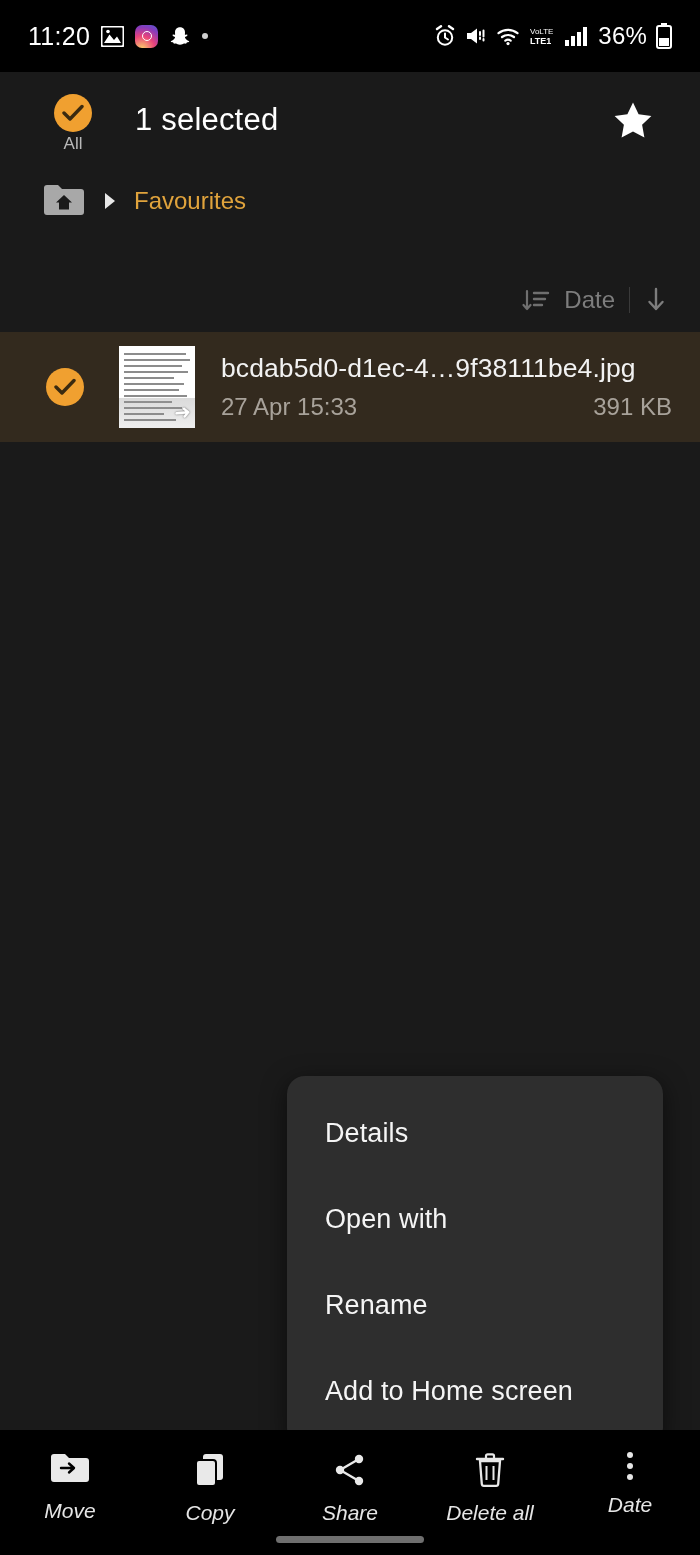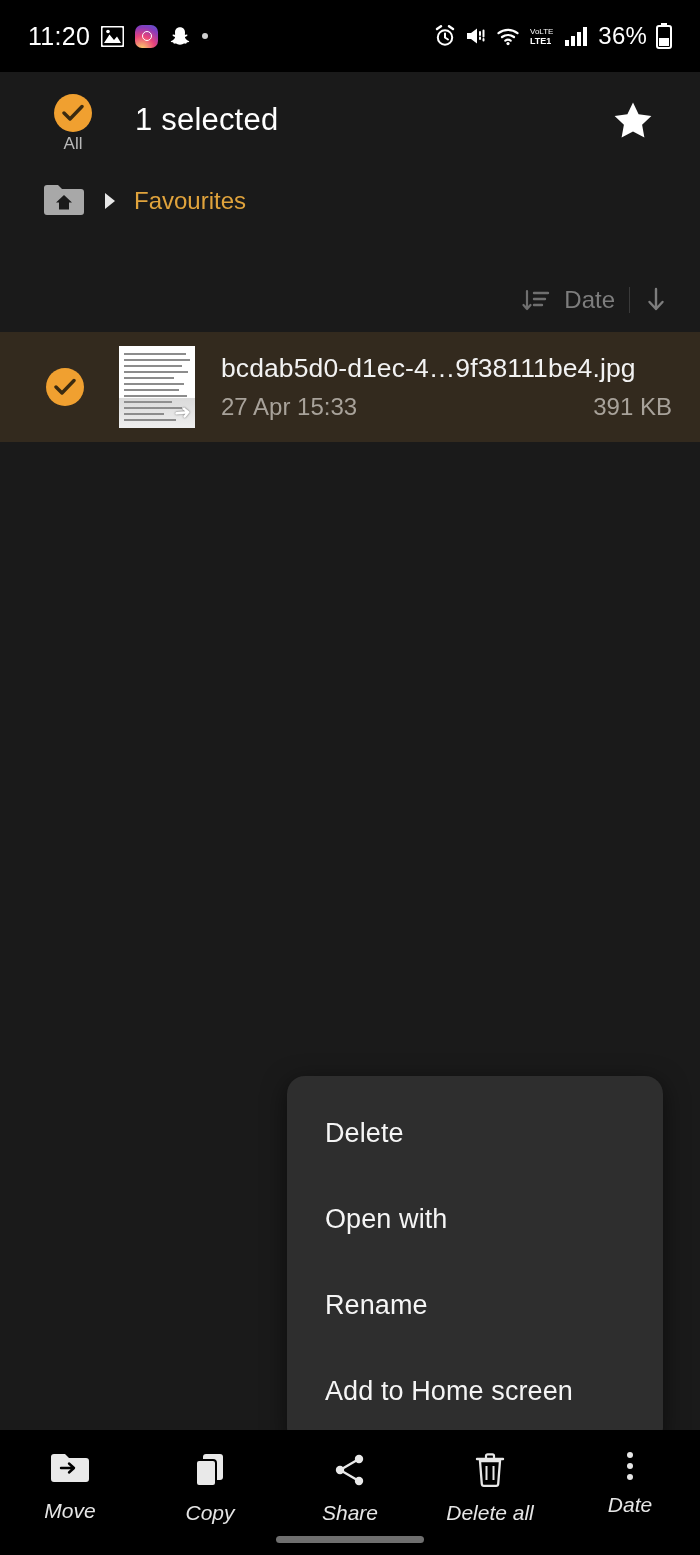--- a/index.html
+++ b/index.html
@@ -253,21 +253,21 @@
         <span class="fname">bcdab5d0-d1ec-4…9f38111be4.jpg</span>
         <span class="fmeta">
           <span class="fdate">27 Apr 15:33</span>
           <span class="fsize">391 KB</span>
         </span>
       </span>
     </div>
   </div>
 
   <div class="ctxmenu">
-    <div class="ctxitem">Delete</div>
+    <div class="ctxitem">Details</div>
     <div class="ctxitem">Open with</div>
     <div class="ctxitem">Rename</div>
     <div class="ctxitem">Add to Home screen</div>
   </div>
 
   <div class="bottombar">
 
     <div class="bb-item">
       <span class="ic">
         <svg width="40" height="34" viewBox="0 0 40 34">

